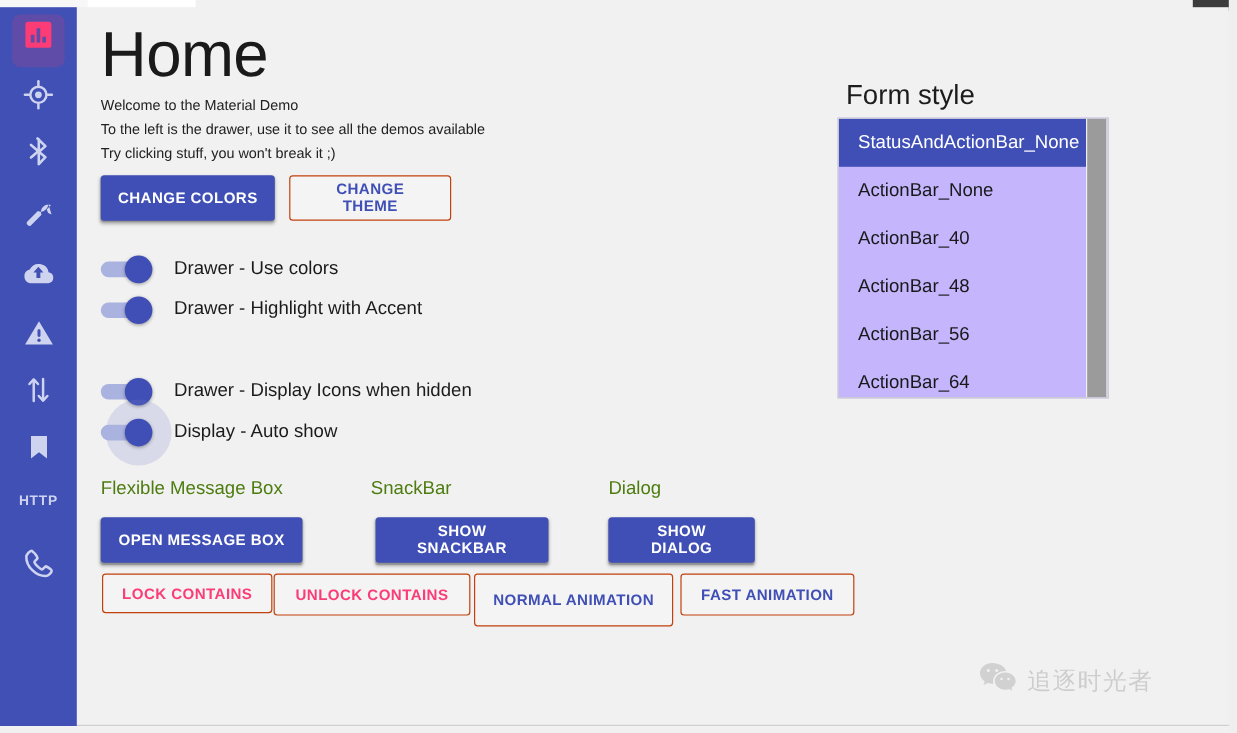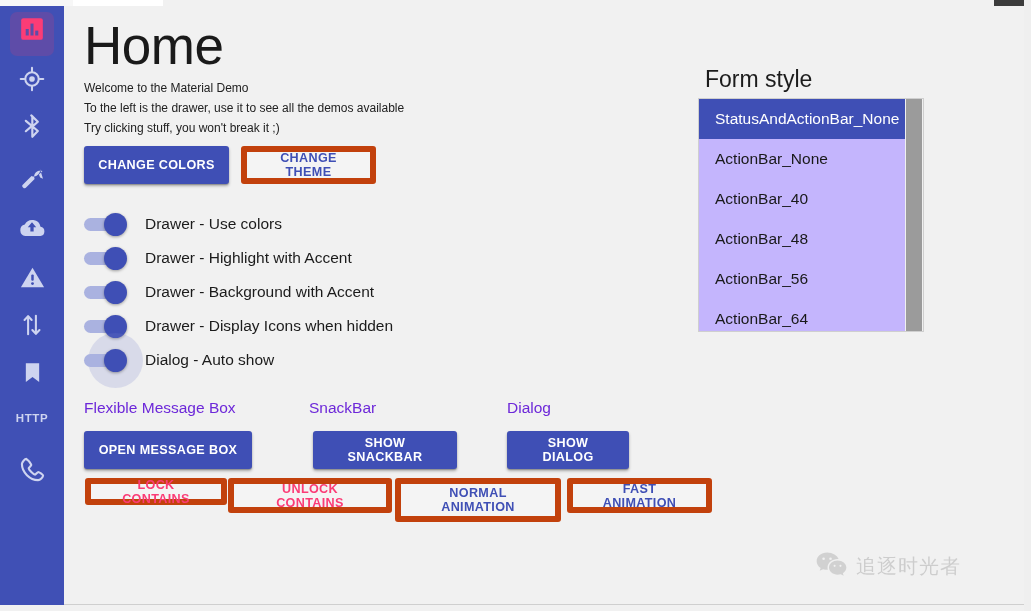--- a/index.html
+++ b/index.html
@@ -88,21 +88,21 @@
     padding: 0 14px;
   }
   .btn-filled {
     background: #3f4fb5;
     color: #ffffff;
     border: none;
     box-shadow: 0 2px 3px rgba(0,0,0,0.30), 0 1px 1px rgba(0,0,0,0.18);
   }
   .btn-outline {
     background: #f4f4f4;
-    border: 6px solid #c2410c;
+    border: 1px solid #c2410c;
     color: #3f4fb5;
   }
   .btn-outline.pink { color: #fb3c76; }
 
   #btn-change-colors { position:absolute; left:20px;  top:140px; width:145px; height:38px; }
   #btn-change-theme  { position:absolute; left:177px; top:140px; width:135px; height:38px; }
 
   
   .switch-row {
     position: absolute; left: 20px;
@@ -171,32 +171,32 @@
   }
   .list-scrollbar .thumb {
     position: absolute; left: 1px; top: 0;
     width: 16px; height: 100%;
     background: #9b9b9b;
   }
 
   
   .section-label {
     position: absolute;
-    font-size: 15.5px; color: #6d28d9;
+    font-size: 15.5px; color: #4d7c0f;
     top: 393px;
   }
   #lbl-flexible { left: 20px; }
   #lbl-snackbar { left: 245px; }
   #lbl-dialog   { left: 443px; }
 
   #btn-open-message-box { position:absolute; left:20px;  top:425px; width:168px; height:38px; }
   #btn-show-snackbar    { position:absolute; left:249px; top:425px; width:144px; height:38px; }
   #btn-show-dialog      { position:absolute; left:443px; top:425px; width:122px; height:38px; }
 
-  #btn-lock-contains      { position:absolute; left:21px;  top:472px; width:142px; height:27px; }
+  #btn-lock-contains      { position:absolute; left:21px;  top:472px; width:142px; height:33px; }
   #btn-unlock-contains    { position:absolute; left:164px; top:472px; width:164px; height:35px; }
   #btn-normal-animation   { position:absolute; left:331px; top:472px; width:166px; height:44px; }
   #btn-fast-animation     { position:absolute; left:503px; top:472px; width:145px; height:35px; }
 
   
   .watermark {
     position: absolute; left: 752px; top: 545px;
     display: flex; align-items: center;
     opacity: 0.30;
     user-select: none;
@@ -336,43 +336,36 @@
       </div>
 
       <div class="switch-row" style="top:237px;">
         <div class="switch">
           <div class="track"></div>
           <div class="thumb"></div>
         </div>
         <div class="switch-label">Drawer - Highlight with Accent</div>
       </div>
 
-      <div class="switch-row" style="top:271px;">
-        <div class="switch">
-          <div class="track"></div>
-          <div class="thumb"></div>
-        </div>
-        <div class="switch-label">Drawer - Background with Accent</div>
-      </div>
 
       <div class="switch-row" style="top:305px;">
         <div class="switch">
           <div class="track"></div>
           <div class="thumb"></div>
         </div>
         <div class="switch-label">Drawer - Display Icons when hidden</div>
       </div>
 
       <div class="switch-row" style="top:339px;">
         <div class="switch rippled">
           <div class="ripple"></div>
           <div class="track"></div>
           <div class="thumb"></div>
         </div>
-        <div class="switch-label">Dialog - Auto show</div>
+        <div class="switch-label">Display - Auto show</div>
       </div>
 
       <div class="formstyle-title">Form style</div>
 
       <div class="listbox">
         <div class="list-scroll">
           <div class="list-item selected">StatusAndActionBar_None</div>
           <div class="list-item">ActionBar_None</div>
           <div class="list-item">ActionBar_40</div>
           <div class="list-item">ActionBar_48</div>

